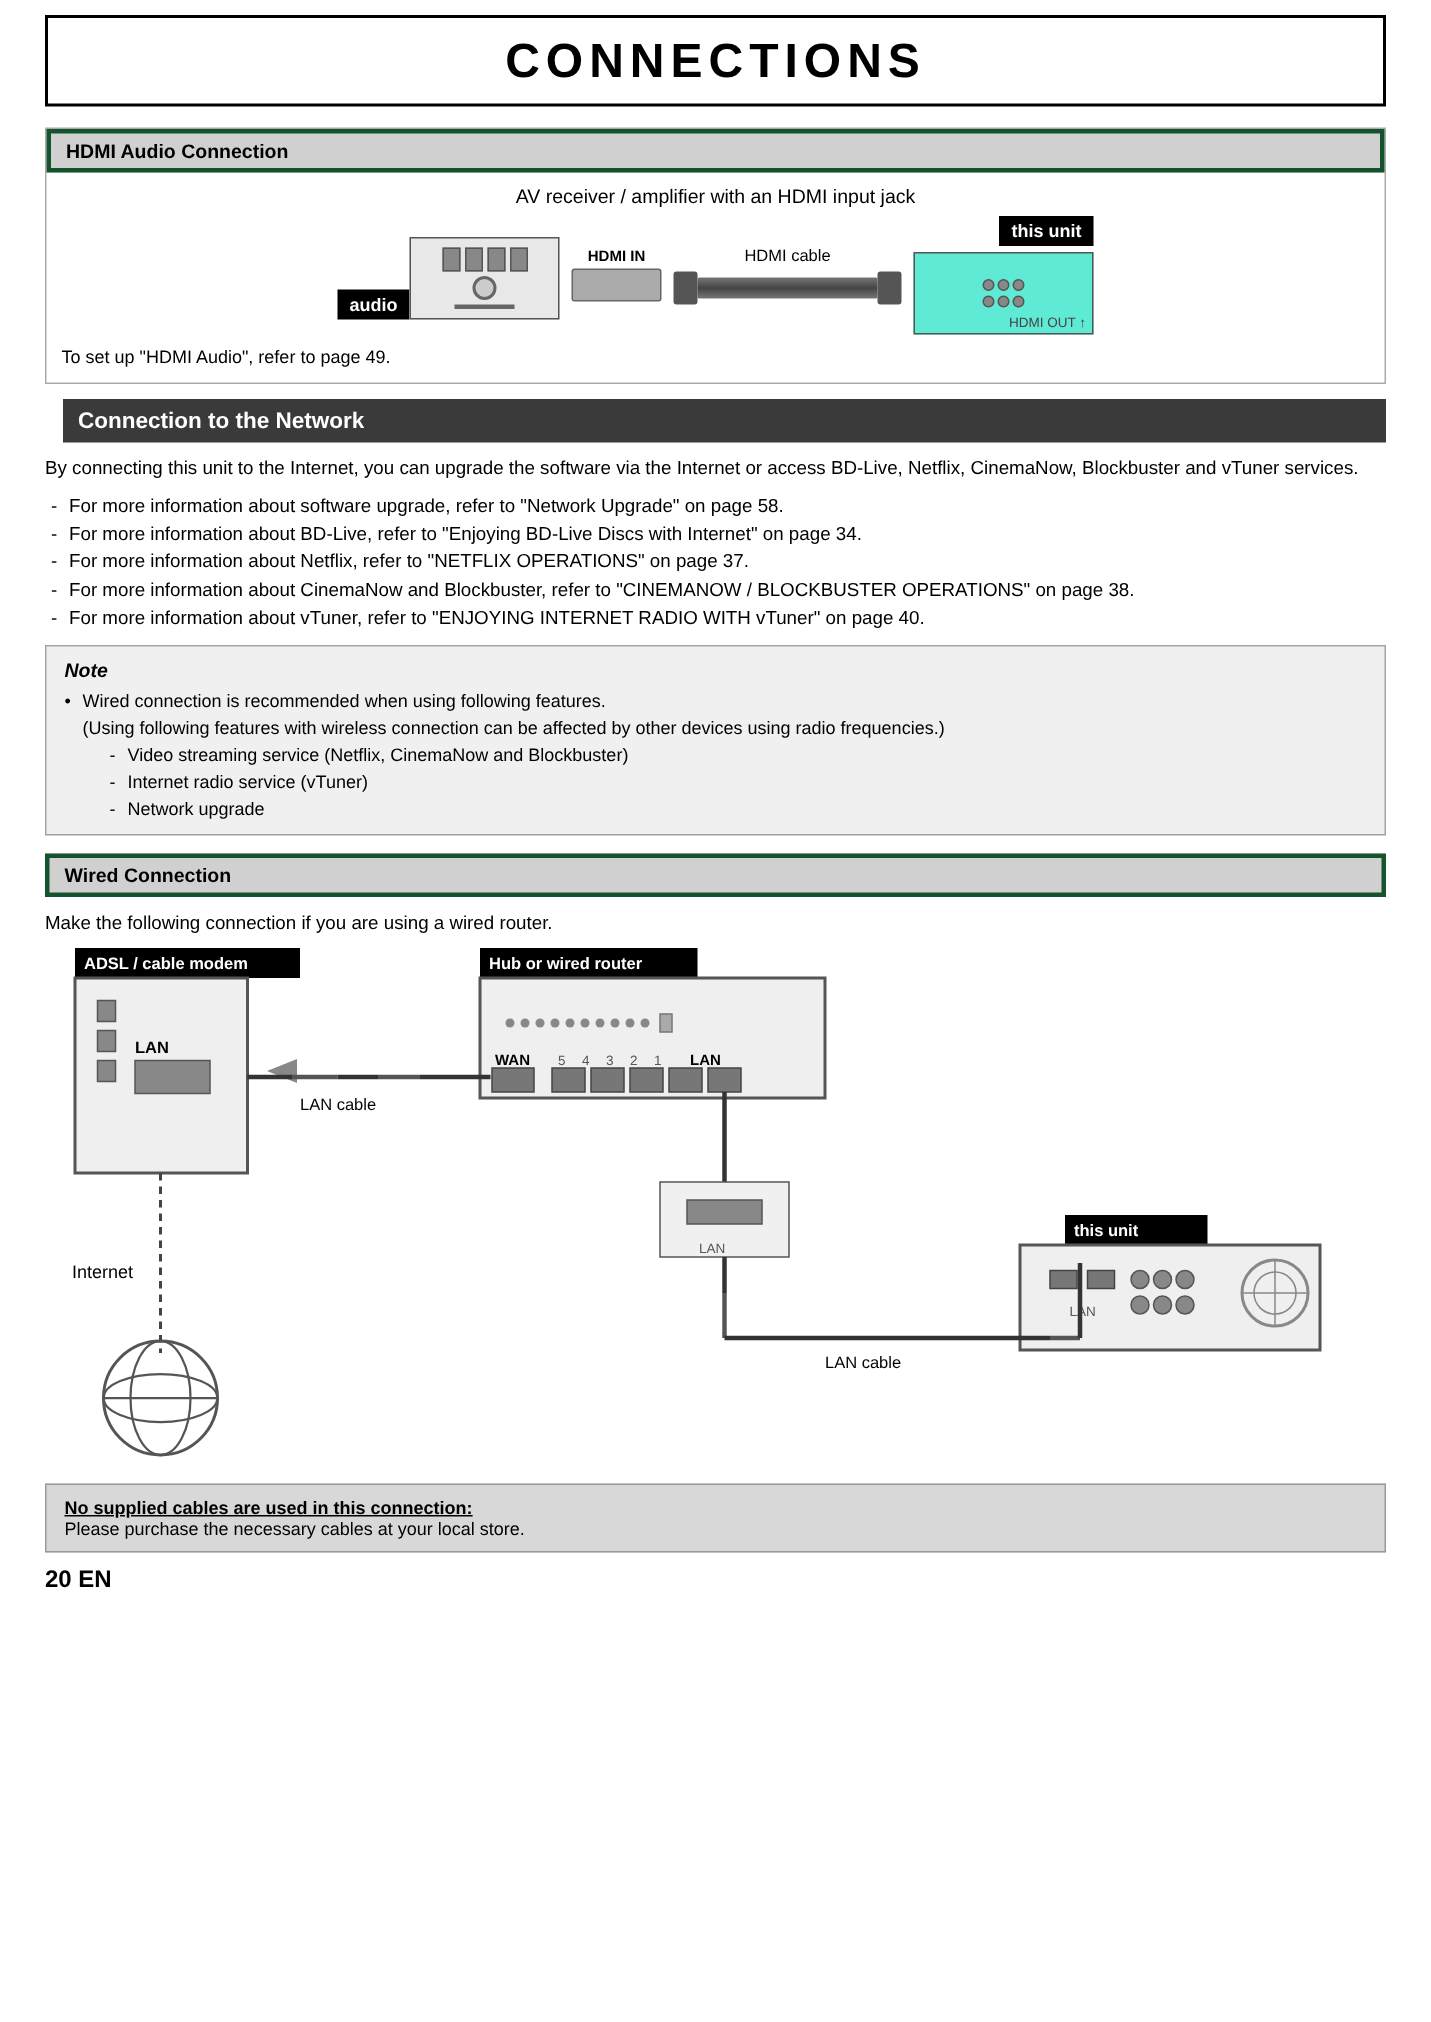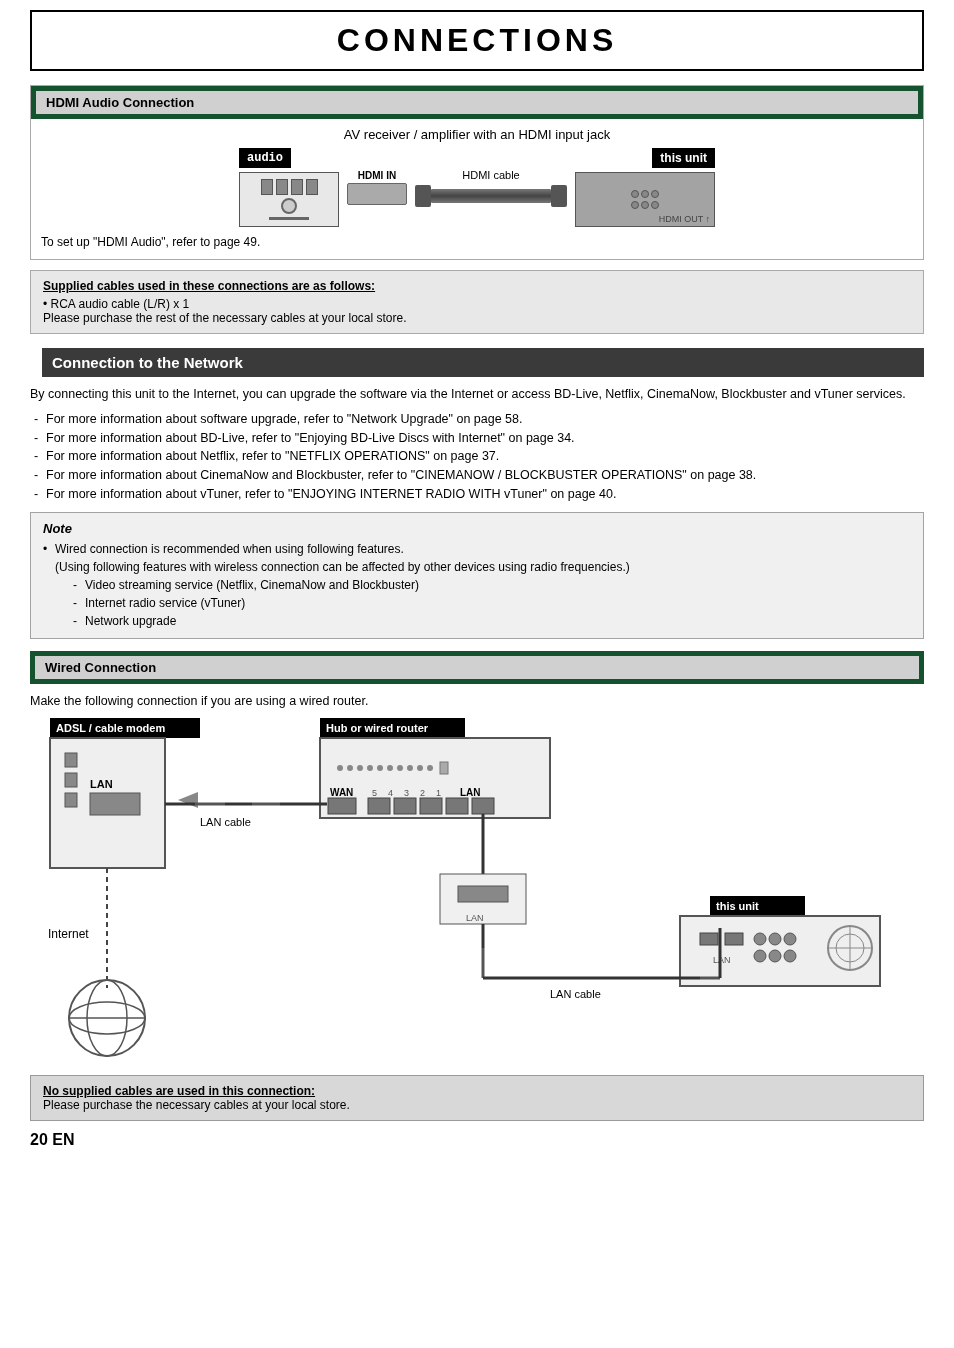--- a/index.html
+++ b/index.html
@@ -24,21 +24,21 @@
       font-weight: bold;
       letter-spacing: 4px;
       border: 2px solid #000;
       padding: 10px 16px;
       margin-bottom: 14px;
     }
 
     
     .section-header {
       background: #d0d0d0;
-      border: 5px solid #14532d;
+      border: 3px solid #14532d;
       padding: 4px 10px;
       font-weight: bold;
       font-size: 13px;
       margin-bottom: 8px;
     }
     .section-header-dark {
       background: #3a3a3a;
       color: #fff;
       border: none;
       padding: 6px 10px;
@@ -198,21 +198,21 @@
 
   <div class="page-title">CONNECTIONS</div>
 
   <div class="hdmi-section">
     <div class="section-header">HDMI Audio Connection</div>
 
     <div class="hdmi-diagram-title">AV receiver / amplifier with an HDMI input jack</div>
 
     <div class="hdmi-diagram">
 
-      <div style="display:flex;flex-direction:column;align-items:flex-start;font-family:Liberation Mono, monospace;">
+      <div style="display:flex;flex-direction:row;align-items:flex-end;">
         <div class="label-box">audio</div>
         <div style="margin-top:4px;border:1px solid #555;background:#e8e8e8;width:100px;height:55px;display:flex;flex-direction:column;align-items:center;justify-content:center;">
 
           <div style="display:flex;gap:3px;margin-bottom:3px;">
             <div style="width:12px;height:16px;background:#888;border:1px solid #555;"></div>
             <div style="width:12px;height:16px;background:#888;border:1px solid #555;"></div>
             <div style="width:12px;height:16px;background:#888;border:1px solid #555;"></div>
             <div style="width:12px;height:16px;background:#888;border:1px solid #555;"></div>
           </div>
           <div style="width:16px;height:16px;border-radius:50%;border:2px solid #666;background:#ccc;"></div>
@@ -229,45 +229,40 @@
         <div style="font-size:11px;margin-bottom:4px;">HDMI cable</div>
         <div style="display:flex;align-items:center;">
           <div style="width:16px;height:22px;background:#555;border-radius:2px;"></div>
           <div style="width:120px;height:14px;background:linear-gradient(to bottom,#777,#444,#777);border-radius:1px;"></div>
           <div style="width:16px;height:22px;background:#555;border-radius:2px;"></div>
         </div>
       </div>
 
       <div style="display:flex;flex-direction:column;align-items:center;">
         <div class="label-box" style="align-self:flex-end;margin-bottom:4px;">this unit</div>
-        <div style="border:1px solid #555;background:#a3a3a3;width:140px;height:55px;display:flex;flex-direction:column;align-items:center;justify-content:center;position:relative;">
+        <div style="border:1px solid #555;background:#5eead4;width:120px;height:55px;display:flex;flex-direction:column;align-items:center;justify-content:center;position:relative;">
 
           <div style="display:flex;gap:2px;margin-bottom:3px;">
             <div style="width:8px;height:8px;border-radius:50%;background:#888;border:1px solid #555;"></div>
             <div style="width:8px;height:8px;border-radius:50%;background:#888;border:1px solid #555;"></div>
             <div style="width:8px;height:8px;border-radius:50%;background:#888;border:1px solid #555;"></div>
           </div>
           <div style="display:flex;gap:2px;">
             <div style="width:8px;height:8px;border-radius:50%;background:#888;border:1px solid #555;"></div>
             <div style="width:8px;height:8px;border-radius:50%;background:#888;border:1px solid #555;"></div>
             <div style="width:8px;height:8px;border-radius:50%;background:#888;border:1px solid #555;"></div>
           </div>
           <div style="position:absolute;bottom:2px;right:4px;font-size:9px;color:#444;">HDMI OUT ↑</div>
         </div>
       </div>
     </div>
 
     <div class="hdmi-note">To set up "HDMI Audio", refer to page 49.</div>
   </div>
 
-  <div class="supplied-box">
-    <span class="underline-bold">Supplied cables used in these connections are as follows:</span>
-    <span>• RCA audio cable (L/R) x 1</span><br>
-    <span>Please purchase the rest of the necessary cables at your local store.</span>
-  </div>
 
   <div class="network-section">
     <div class="section-header-dark">Connection to the Network</div>
 
     <p class="body-text">By connecting this unit to the Internet, you can upgrade the software via the Internet or access BD-Live, Netflix, CinemaNow, Blockbuster and vTuner services.</p>
 
     <ul class="bullet-list">
       <li>For more information about software upgrade, refer to "Network Upgrade" on page 58.</li>
       <li>For more information about BD-Live, refer to "Enjoying BD-Live Discs with Internet" on page 34.</li>
       <li>For more information about Netflix, refer to "NETFLIX OPERATIONS" on page 37.</li>

